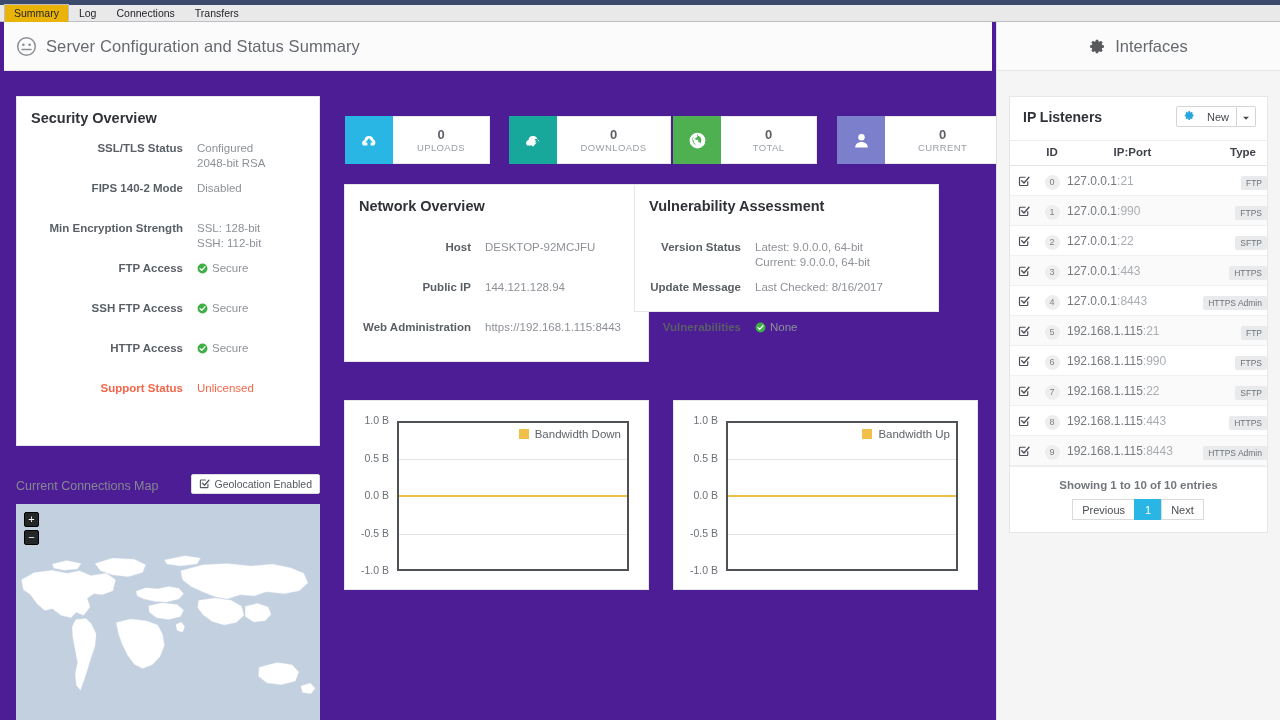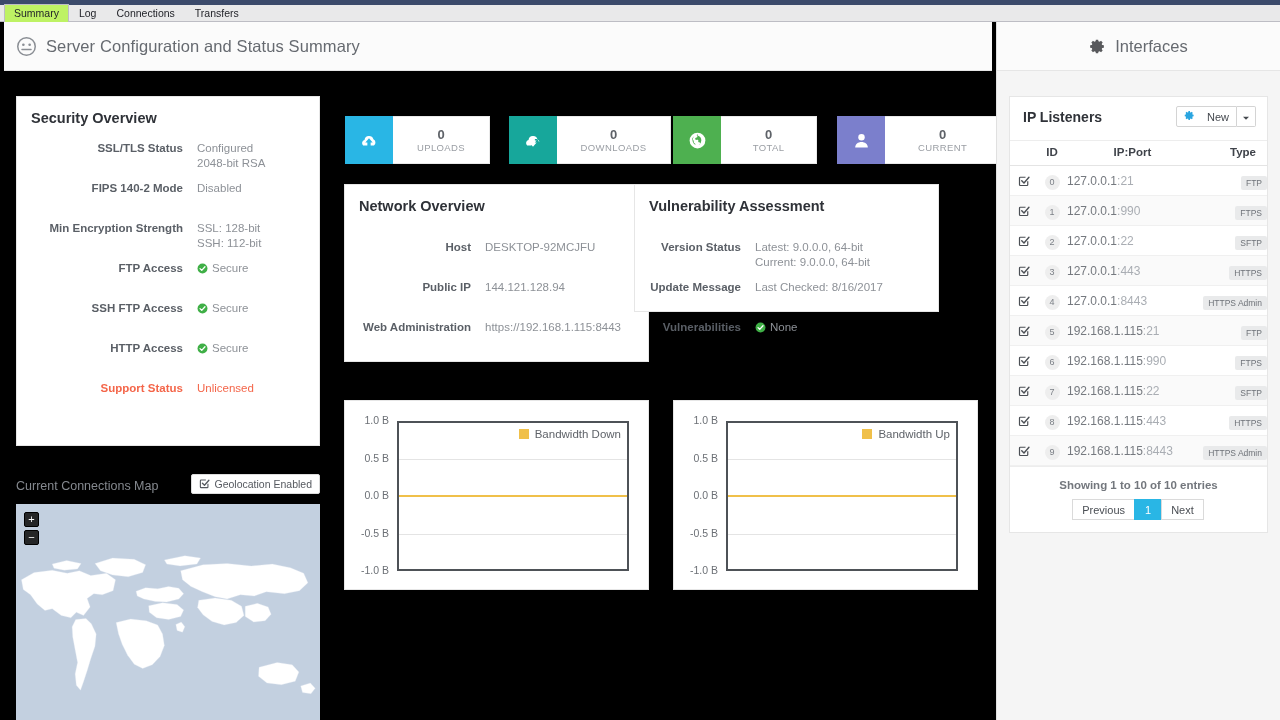--- a/index.html
+++ b/index.html
@@ -20,27 +20,27 @@
     position:absolute; left:0; top:5px; width:1280px; height:17px;
     background:#e9e9ea; border-bottom:1px solid #bdbdc4;
   }
   .tabbar .tabs { display:flex; align-items:flex-end; height:100%; padding-left:4px; }
   .tab {
     font-size:10.5px; color:#23242a; padding:2px 9px 2px 9px;
     line-height:13px; height:17px; white-space:nowrap;
     border:1px solid transparent; border-bottom:none; cursor:default;
   }
   .tab.active {
-    background:#bef264; border-color:#bdbdc4;
+    background:#eab308; border-color:#bdbdc4;
     position:relative; top:1px; height:18px;
   }
 
   
   .content { position:absolute; left:0; top:22px; width:1280px; height:698px; }
-  .main-col { position:absolute; left:0; top:0; width:996px; height:698px; background:#000000; }
+  .main-col { position:absolute; left:0; top:0; width:996px; height:698px; background:#4c1d95; }
   .right-col {
     position:absolute; left:996px; top:0; width:284px; height:698px;
     background:#f5f5f5; border-left:1px solid #e0e0e0;
   }
 
   
   .page-header {
     position:absolute; left:4px; top:0; width:988px; height:49px;
     background:#fbfbfb; border-bottom:1px solid #e6e6e6;
     display:flex; align-items:center; padding-left:12px;

